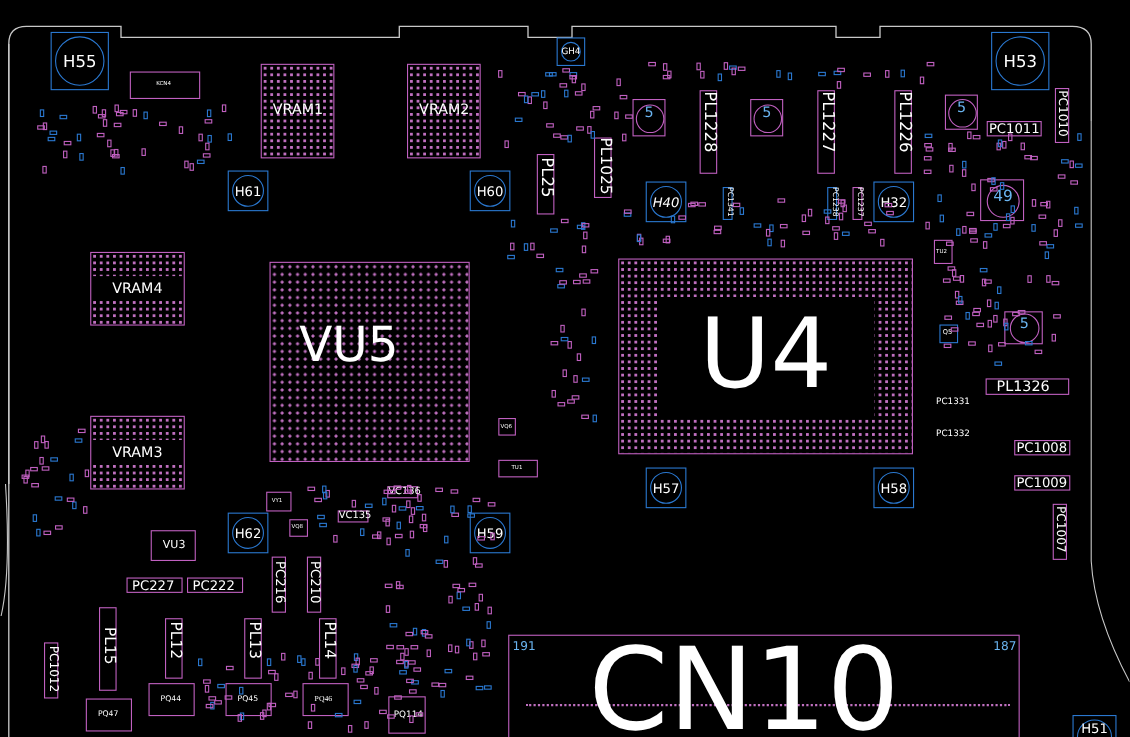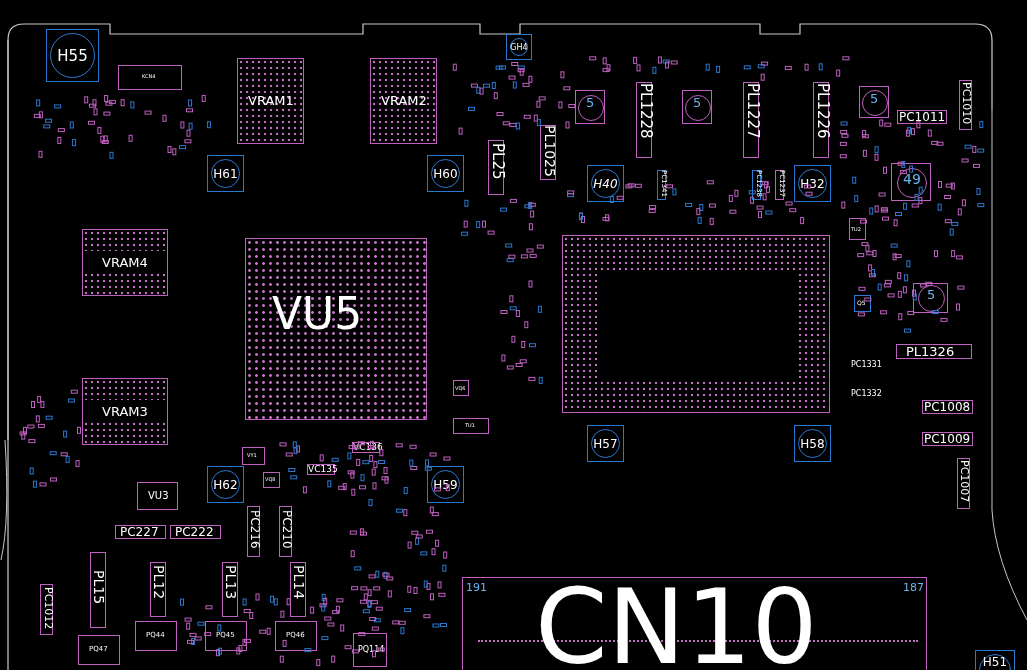--- a/index.html
+++ b/index.html
@@ -26,20 +26,21 @@
     <path d="M5,440 Q10,520 1,560" fill="none" stroke="#c8c8c8" stroke-width="1"></path>
     <path d="M992,110 L992,510 Q995,560 1027,620" fill="none" stroke="#c8c8c8" stroke-width="1"></path>
     <line x1="8" y1="40" x2="8" y2="440" stroke="#c8c8c8" stroke-width="1.2"></line>
   </svg>
 
   <div class="bga" style="left:245px;top:238px;width:182px;height:182px;background-size:7px 7px;"></div>
   <div class="lbl big" style="left:272px;top:292px;font-size:44px;">VU5</div>
 
   <div class="bga" style="left:562px;top:235px;width:268px;height:178px;background-size:6px 6px;"></div>
   <div style="position:absolute;left:600px;top:270px;width:195px;height:110px;background:#000;"></div>
+  <div class="lbl big" style="left:636px;top:278px;font-size:88px;">U4</div>
 
   <div class="comp" style="left:462px;top:577px;width:465px;height:100px;"></div>
   <div style="position:absolute;left:478px;top:640px;width:440px;height:2px;border-top:2px dotted #c070c0;"></div>
   <div class="lbl big" style="left:535px;top:575px;font-size:104px;">CN10</div>
   <div class="lbl" style="left:466px;top:582px;font-size:11px;color:#6ab4f0;">191</div>
   <div class="lbl" style="left:903px;top:582px;font-size:11px;color:#6ab4f0;">187</div>
 
   <div class="bga" style="left:237px;top:58px;width:67px;height:86px;background-size:6px 6px;"></div>
   <div class="lbl" style="left:248px;top:94px;font-size:13px;">VRAM1</div>
   <div class="bga" style="left:370px;top:58px;width:67px;height:86px;background-size:6px 6px;"></div>
@@ -67,20 +68,24 @@
   <div class="lbl" style="left:265px;top:477px;font-size:5px;">VQ8</div>
   <div class="comp" style="left:242px;top:447px;width:23px;height:18px;"></div>
   <div class="lbl" style="left:247px;top:453px;font-size:5px;">VY1</div>
   <div class="comp" style="left:891px;top:163px;width:40px;height:38px;"></div>
   <div style="position:absolute;left:897px;top:168px;width:28px;height:28px;border:1px solid #c060c0;border-radius:50%;"></div>
   <div class="lbl" style="left:903px;top:172px;font-size:14px;color:#6ab4f0;">49</div>
 
   <div class="hole" style="left:46px;top:29px;width:53px;height:53px;padding-left:20px;">
       <div class="ring"></div>
       <div class="hlbl">H55</div>
+    </div>
+  <div class="hole" style="left:901px;top:29px;width:53px;height:53px;">
+      <div class="ring"></div>
+      <div class="hlbl">H53</div>
     </div>
   <div class="hole" style="left:207px;top:155px;width:37px;height:37px;">
       <div class="ring"></div>
       <div class="hlbl" style="font-size:12px">H61</div>
     </div>
   <div class="hole" style="left:427px;top:155px;width:37px;height:37px;">
       <div class="ring"></div>
       <div class="hlbl" style="font-size:12px">H60</div>
     </div>
   <div class="hole" style="left:587px;top:165px;width:37px;height:37px;font-style:italic;">
@@ -172,21 +177,21 @@
   <div class="comp" style="left:775px;top:170px;width:9px;height:30px;"></div>
   <div class="lbl vert" style="left:785px;top:170px;font-size:7px;">PC1237</div>
 
   <div class="comp" style="left:78px;top:635px;width:42px;height:30px;"></div>
   <div class="lbl" style="left:89px;top:646px;font-size:7px;">PQ47</div>
   <div class="comp" style="left:135px;top:621px;width:42px;height:30px;"></div>
   <div class="lbl" style="left:146px;top:632px;font-size:7px;">PQ44</div>
   <div class="comp" style="left:205px;top:621px;width:42px;height:30px;"></div>
   <div class="lbl" style="left:216px;top:632px;font-size:7px;">PQ45</div>
   <div class="comp" style="left:275px;top:621px;width:42px;height:30px;"></div>
-  <div class="lbl" style="left:286px;top:632px;font-size:7px;">PQ46</div>
+  <div class="lbl" style="left:286px;top:632px;font-size:7px;font-family:Liberation Serif, serif;">PQ46</div>
   <div class="comp" style="left:353px;top:633px;width:34px;height:34px;"></div>
   <div class="lbl" style="left:358px;top:646px;font-size:8px;">PQ114</div>
 
   <div class="comp" style="left:575px;top:90px;width:30px;height:34px;"></div>
   <div style="position:absolute;left:578px;top:95px;width:24px;height:24px;border:1px solid #c060c0;border-radius:50%;"></div>
   <div class="lbl" style="left:586px;top:96px;font-size:13px;color:#6ab4f0;">5</div>
   <div class="comp" style="left:682px;top:90px;width:30px;height:34px;"></div>
   <div style="position:absolute;left:685px;top:95px;width:24px;height:24px;border:1px solid #c060c0;border-radius:50%;"></div>
   <div class="lbl" style="left:693px;top:96px;font-size:13px;color:#6ab4f0;">5</div>
   <div class="comp" style="left:859px;top:86px;width:30px;height:32px;"></div>

